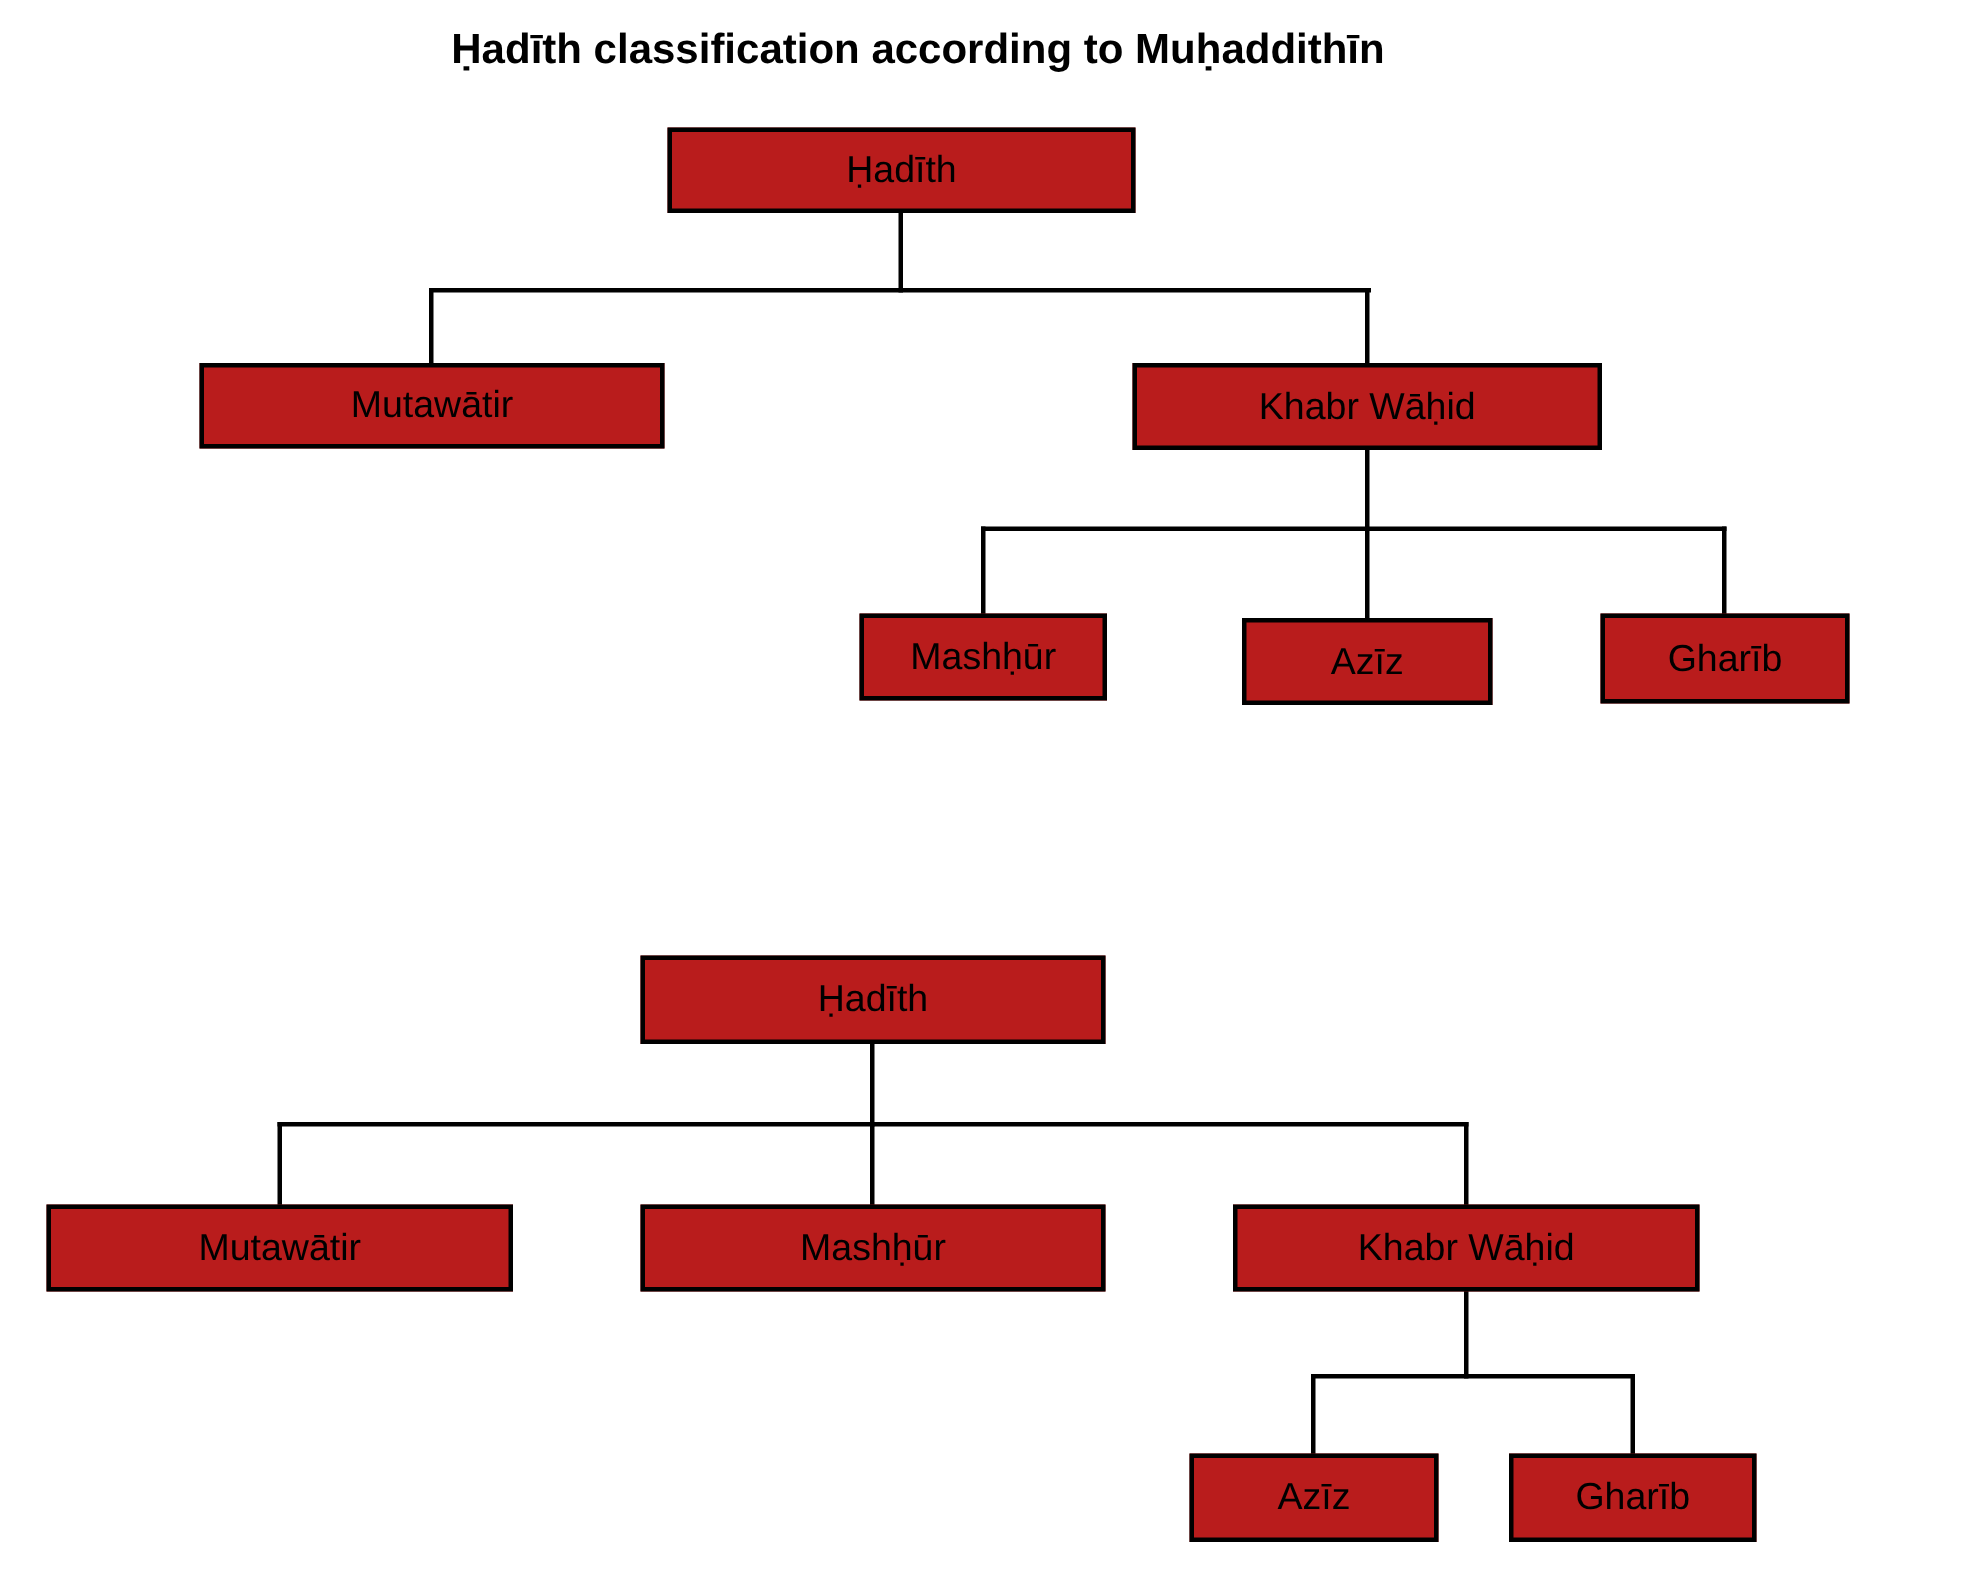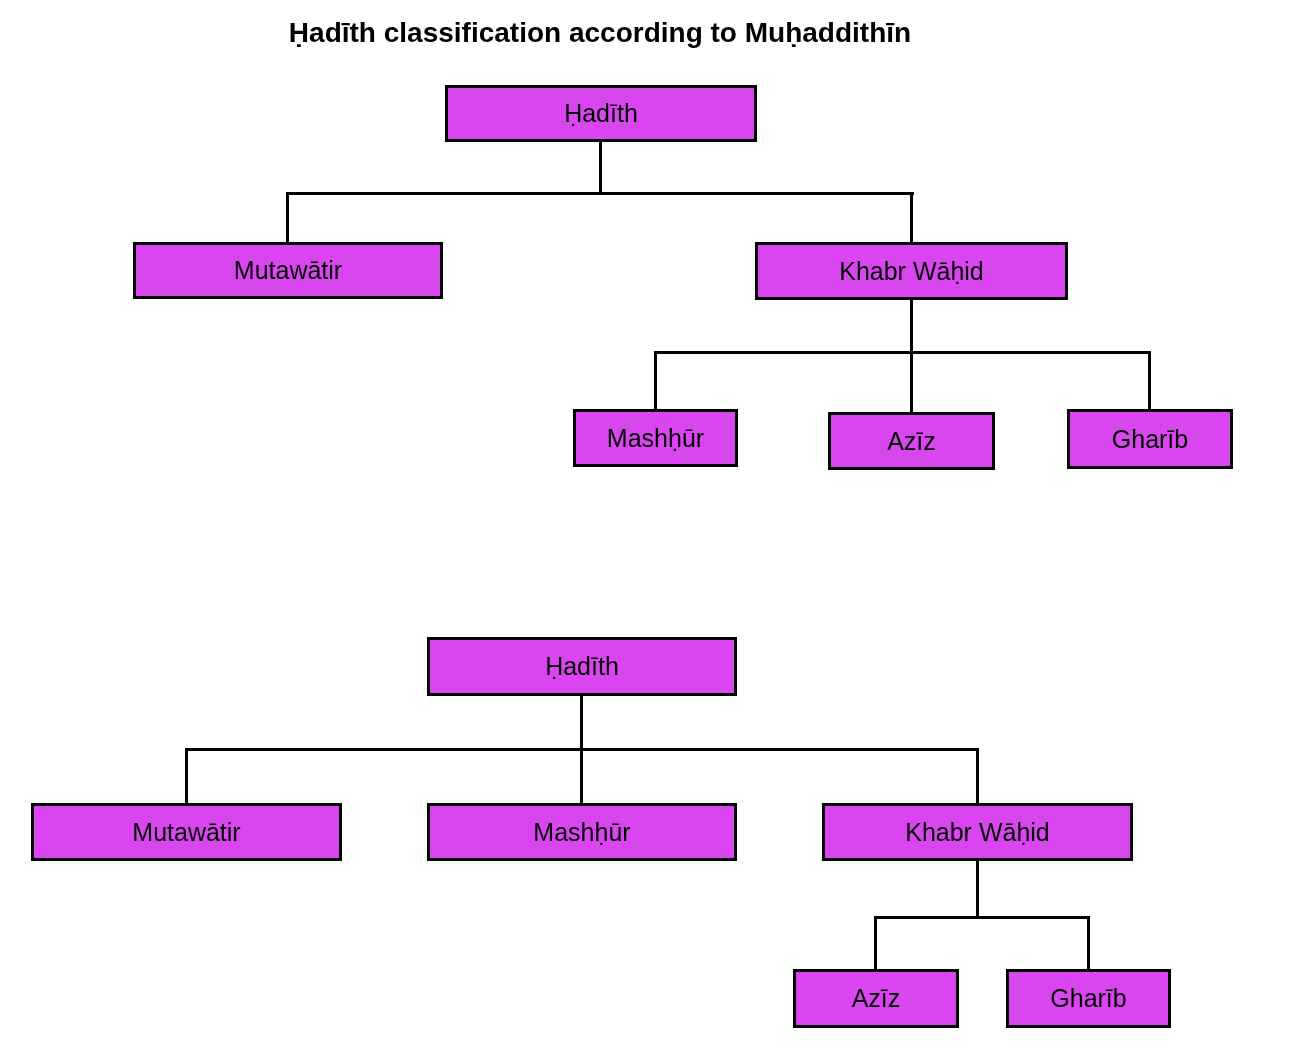--- a/index.html
+++ b/index.html
@@ -7,33 +7,33 @@
     position: relative;
     width: 1310px;
     height: 1048px;
     background: #ffffff;
     font-family: "Liberation Sans", sans-serif;
     color: #000000;
     overflow: hidden;
   }
   .diagram-title {
     position: absolute;
-    left: 0;
+    left: 12px;
     width: 1200px;
     text-align: center;
     font-size: 28px;
     font-weight: bold;
     line-height: 34px;
     color: #000000;
     white-space: nowrap;
   }
   .node {
     position: absolute;
     box-sizing: border-box;
-    background: #d946ef;
+    background: #b91c1c;
     border: 3px solid #000000;
     display: flex;
     align-items: center;
     justify-content: center;
     font-size: 25px;
     line-height: 1;
     color: #000000;
     white-space: nowrap;
   }
   .line {

